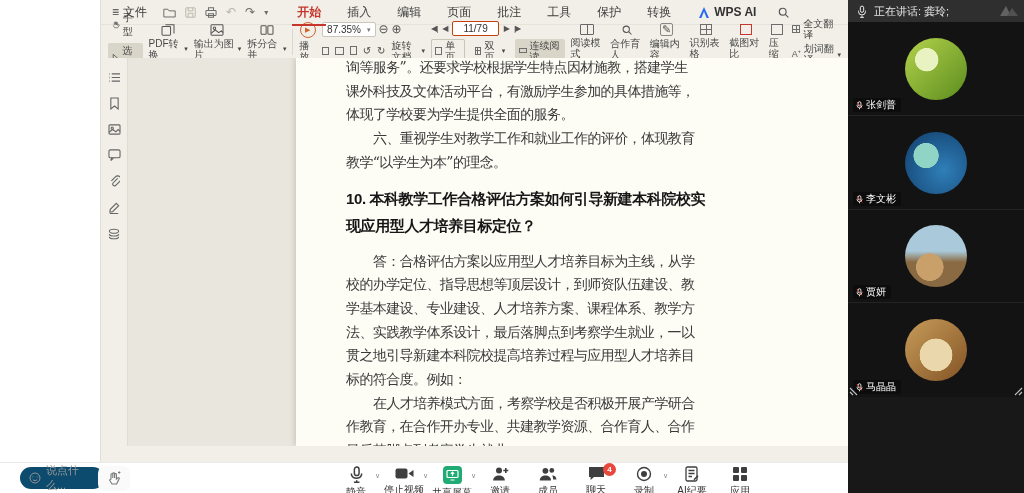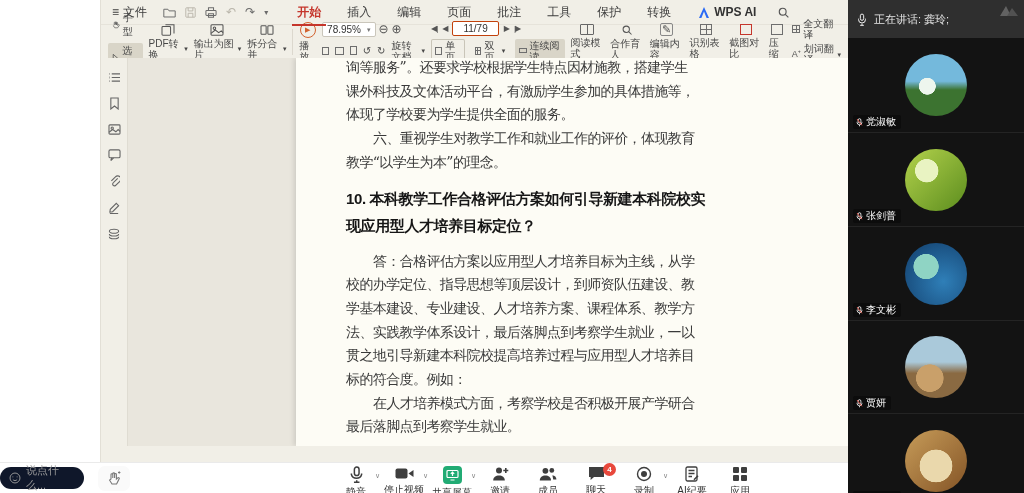--- a/index.html
+++ b/index.html
@@ -53,21 +53,21 @@
   .doctext{position:absolute;left:50px;top:-2px;width:370px;font-family:"DejaVu Serif","Liberation Serif",serif;
            font-size:14px;letter-spacing:-0.6px;line-height:23.7px;color:#3a3a3a}
   .dline{white-space:nowrap}
   .ind{text-indent:27px}
   .dh{font-family:"Liberation Sans",sans-serif;font-weight:bold;font-size:15px;letter-spacing:-0.4px;
       line-height:27.5px;color:#161616}
   .mt{margin-top:10px}
 
   
   #panel{position:absolute;left:848px;top:0;width:176px;height:493px;background:#181818}
-  .phead{height:22px;background:#2f2f2f;display:flex;align-items:center;gap:7px;padding:8px 9px;
+  .phead{height:22px;background:#2f2f2f;display:flex;align-items:center;gap:7px;padding:0 9px;
          color:#e6e6e6;font-size:11px;position:relative}
   .plogo{position:absolute;right:4px;top:2px;opacity:.55}
   .tile{position:relative;border-bottom:1px solid #242424;display:flex;align-items:center;
         justify-content:center;background:#131313;box-sizing:border-box}
   .av{width:62px;height:62px;border-radius:50%}
   .p0{background:radial-gradient(circle at 36% 52%,var(--c3) 0 16%,rgba(255,255,255,0) 17%),
       linear-gradient(to bottom,var(--c1) 0 44%,var(--c2) 58% 100%)}
   .p1{background:radial-gradient(circle at 35% 35%,var(--c3) 0 20%,rgba(255,255,255,0) 21%),
       linear-gradient(135deg,var(--c1),var(--c2))}
   .p2{background:radial-gradient(circle at 34% 38%,var(--c3) 0 22%,rgba(255,255,255,0) 23%),
@@ -77,21 +77,21 @@
   .p4{background:radial-gradient(circle at 50% 58%,var(--c3) 0 34%,rgba(255,255,255,0) 35%),
       linear-gradient(135deg,var(--c1),var(--c2))}
   .nametag{position:absolute;left:5px;bottom:3px;background:rgba(10,10,10,.78);border-radius:2px;
            padding:1px 5px 1px 3px;display:flex;align-items:center;gap:3px;color:#fff;font-size:10px;
            line-height:12px}
   .rz{position:absolute;opacity:.85}
 
   
   #bbar{position:absolute;left:0;top:462px;width:848px;height:31px;background:#fff;
         border-top:1px solid #eaeaea;box-sizing:border-box}
-  .chatpill{position:absolute;left:0;top:4px;width:84px;height:22px;background:#0f172a;
+  .chatpill{position:absolute;left:20px;top:4px;width:84px;height:22px;background:#0c4a6e;
             border-radius:11px;display:flex;align-items:center;gap:5px;padding:0 9px;color:#9a9a9a;
             font-size:11px;box-sizing:border-box}
   .handbtn{position:absolute;left:98px;top:3px;width:32px;height:25px;border-radius:7px;
            background:#fafafa;display:flex;align-items:center;justify-content:center}
   .controls{position:absolute;left:336px;top:3px;display:flex;gap:8px}
   .ctrl{width:40px;display:flex;flex-direction:column;align-items:center;position:relative}
   .ctrl .lbl{font-size:10px;color:#333;margin-top:2px;white-space:nowrap}
   .caret{position:absolute;right:-4px;top:6px;font-size:7px;color:#8a8a8a}
   .sharebg{width:19px;height:18px;border-radius:4px;display:flex;align-items:center;justify-content:center}
   .badge{position:absolute;top:-3px;right:0;color:#fff;font-size:8px;font-weight:bold;border-radius:7px;
@@ -202,21 +202,21 @@
         </span>
     </div>
     <div class="vsep"></div>
     <div class="tcol">
       <span class="playcirc">▶</span>
       <span>播放</span>
     </div>
     <div class="tstack">
       <div class="trow">
         <span class="zoombox">
-          <span>78.95%</span>
+          <span>87.35%</span>
           <span style="font-size:7px;color:#777">▾</span>
         </span>
         <span style="font-size:12px;color:#555">⊖</span>
         <span style="font-size:12px;color:#555">⊕</span>
       </div>
       <div class="trow" style="gap:6px">
         <span class="cbox"></span>
         <span class="cbox" style="width:11px"></span>
         <span class="cbox" style="height:9px"></span>
         <span>↺</span>
@@ -345,20 +345,21 @@
           <div class="dline">教学“以学生为本”的理念。</div>
           <div class="dline dh mt">10. 本科教学工作合格评估方案如何引导新建本科院校实</div>
           <div class="dline dh">现应用型人才培养目标定位？</div>
           <div class="dline ind mt">答：合格评估方案以应用型人才培养目标为主线，从学</div>
           <div class="dline">校的办学定位、指导思想等顶层设计，到师资队伍建设、教</div>
           <div class="dline">学基本建设、专业建设、人才培养方案、课程体系、教学方</div>
           <div class="dline">法、实践教学体系设计，最后落脚点到考察学生就业，一以</div>
           <div class="dline">贯之地引导新建本科院校提高培养过程与应用型人才培养目</div>
           <div class="dline">标的符合度。例如：</div>
           <div class="dline ind">在人才培养模式方面，考察学校是否积极开展产学研合</div>
+          <div class="dline">作教育，在合作开办专业、共建教学资源、合作育人、合作</div>
           <div class="dline">最后落脚点到考察学生就业。</div>
         </div>
       </div>
     </div>
   </div>
 </div>
 
 <div id="panel">
   <div class="phead">
     <span>
@@ -369,33 +370,20 @@
     </span>
     <span>正在讲话: 龚玲;</span>
     <span class="plogo">
       <svg width="22" height="16" viewBox="0 0 22 16">
           <path d="M2 14L8 4l5 10z" fill="#8d8d8d"></path>
           <path d="M9 14L14 6l6 8z" fill="#6e6e6e"></path>
         </svg>
     </span>
   </div>
 
-  <div class="tile" style="height:95px">
-    <div class="av p0" style="--c1: #74b9dc; --c2: #3c7330; --c3: #eef6ee;"></div>
-    <div class="nametag">
-      <span>
-        <svg width="7" height="9" viewBox="0 0 10 13" fill="none" stroke="#fff" stroke-width="1.2">
-          <rect x="3" y="1" width="4" height="6" rx="2"></rect>
-            <path d="M1.5 5.5v.7a3.5 3.5 0 007 0v-.7M5 10v2"></path>
-            <path d="M1.5 1.5l7 9" stroke="#e05a4e" stroke-width="1.4"></path>
-          </svg>
-      </span>
-      <span>党淑敏</span>
-    </div>
-  </div>
 
   <div class="tile" style="height:94px">
     <div class="av p1" style="--c1: #b3d24c; --c2: #5c8d1e; --c3: #e9f3c2;"></div>
     <div class="nametag">
       <span>
         <svg width="7" height="9" viewBox="0 0 10 13" fill="none" stroke="#fff" stroke-width="1.2">
           <rect x="3" y="1" width="4" height="6" rx="2"></rect>
             <path d="M1.5 5.5v.7a3.5 3.5 0 007 0v-.7M5 10v2"></path>
             <path d="M1.5 1.5l7 9" stroke="#e05a4e" stroke-width="1.4"></path>
           </svg>

